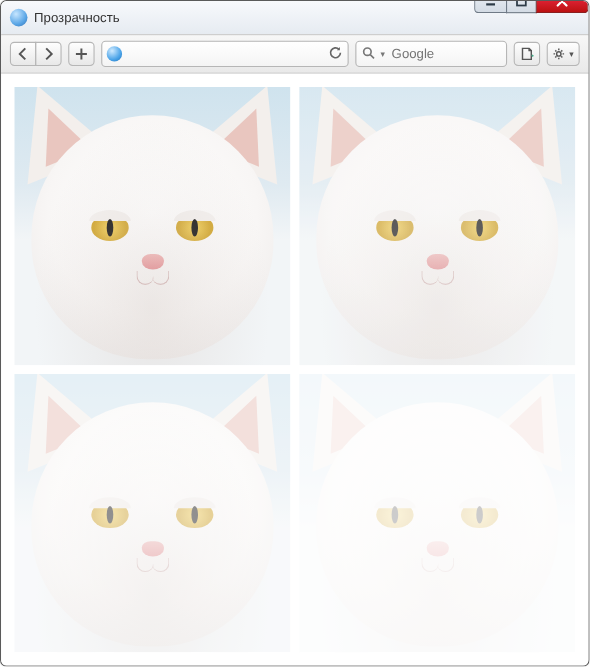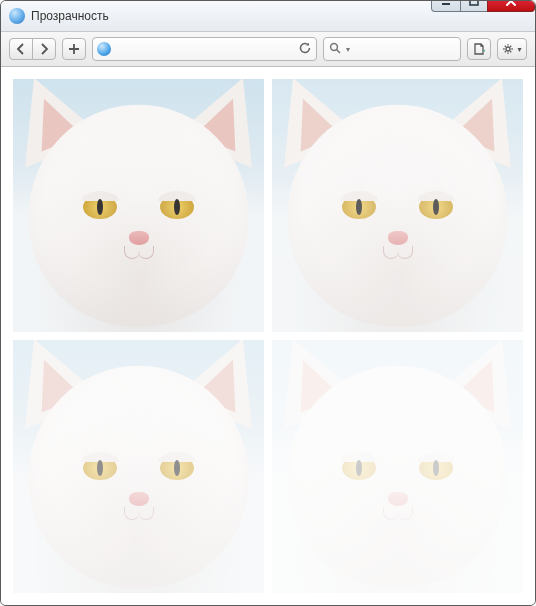--- a/index.html
+++ b/index.html
@@ -116,20 +116,21 @@
     </div>
 
     <div class="search">
       <div class="mag">
         <svg class="icon14" viewBox="0 0 14 14">
             <circle cx="6" cy="6" r="3.4" fill="none" stroke="#777" stroke-width="1.5"></circle>
             <line x1="8.6" y1="8.6" x2="12" y2="12" stroke="#777" stroke-width="1.5"></line>
           </svg>
       </div>
       <span class="dd">▾</span>
+      <input type="text" placeholder="Google" style="">
     </div>
 
     <div class="tb-btn">
       <svg class="icon14" viewBox="0 0 14 14">
           <path d="M3 2 h6 l2 2 v8 h-8 z" fill="none" stroke="#555" stroke-width="1.3"></path>
           <path d="M9 2 v2 h2" fill="none" stroke="#555" stroke-width="1.3"></path>
           <path d="M11.5 8 l1.3 1.3" stroke="#4a8" stroke-width="1.5"></path>
         </svg>
     </div>
 

